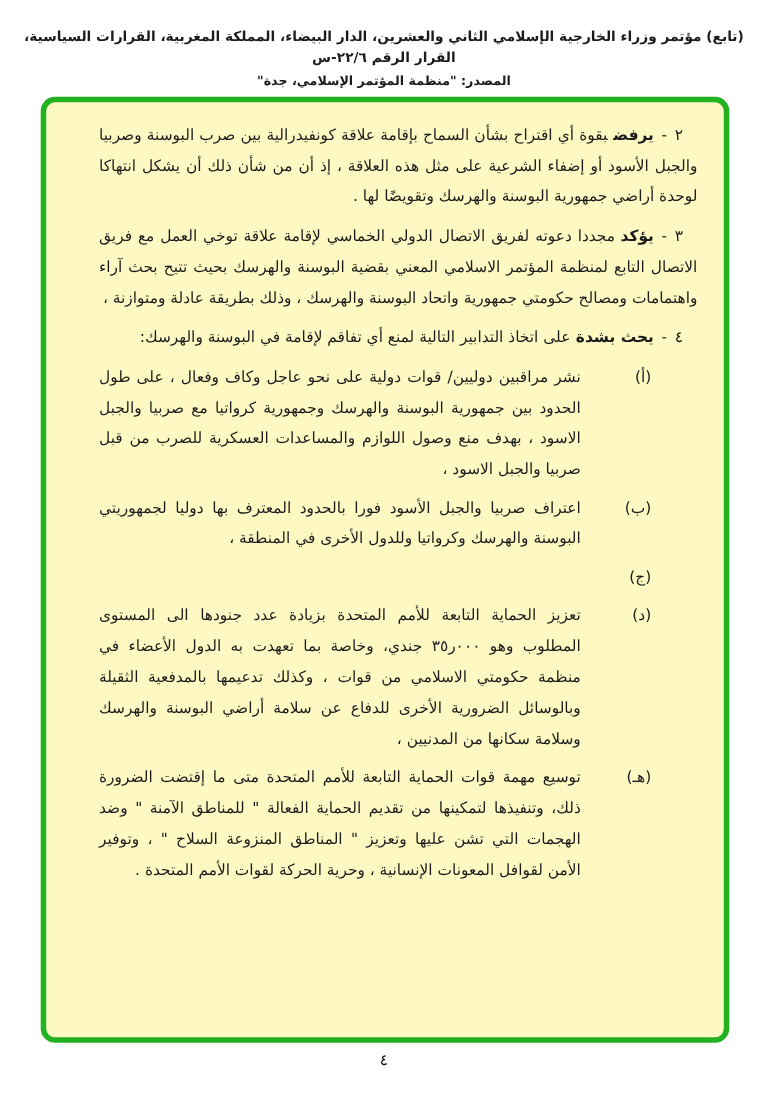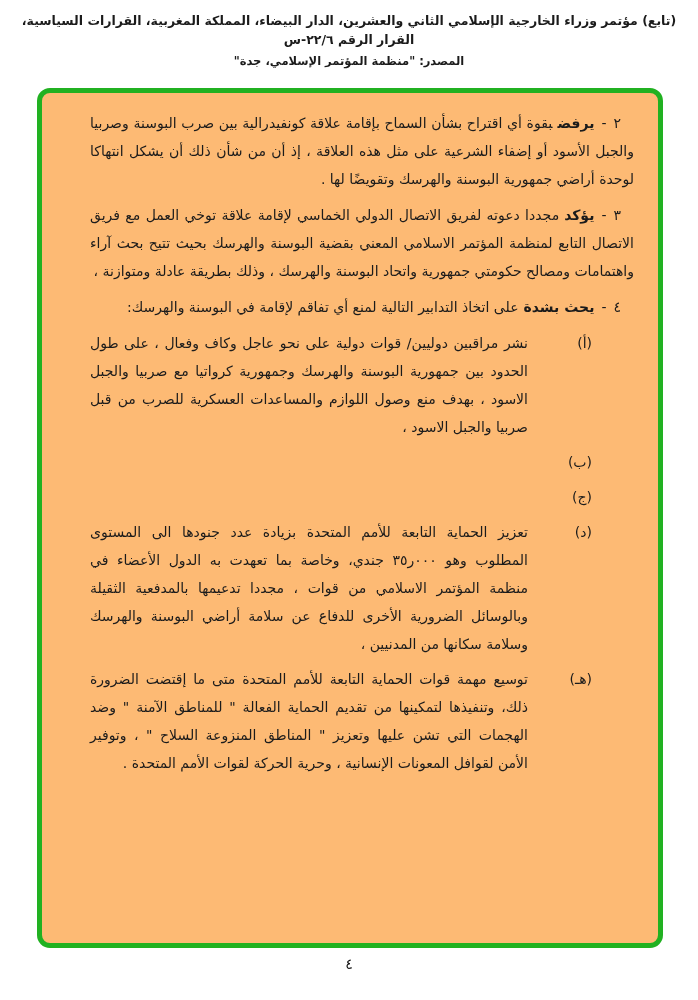--- a/index.html
+++ b/index.html
@@ -5,21 +5,21 @@
   html, body { margin: 0; padding: 0; }
   body {
     width: 698px; height: 1000px;
     background: #ffffff;
     color: #1b1b1b;
     font-family: "DejaVu Sans", sans-serif;
     position: relative;
     overflow: hidden;
   }
   .page-header {
-    padding-top: 12px;
+    padding-top: 24px;
     text-align: center;
     direction: rtl;
   }
   .header-line1 {
     font-size: 12.5px;
     font-weight: bold;
     line-height: 1.5;
     padding: 0 20px;
     letter-spacing: -0.2px;
   }
@@ -30,21 +30,21 @@
   }
   .green-box {
     position: absolute;
     left: 37px; top: 88px;
     width: 626px; height: 860px;
     box-sizing: border-box;
     border: 5px solid #21b121;
     border-radius: 13px;
     padding: 16px 24px 0 48px;
     overflow: hidden;
-    background: #fdba74;
+    background: #fef9c3;
   }
   .item {
     direction: rtl;
     text-align: justify;
     font-size: 14px;
     line-height: 2.0;
     margin: 0 0 8px 0;
     text-indent: 13px;
   }
   .item-number { font-weight: normal; }
@@ -98,29 +98,30 @@
     <span class="item-number">٤</span><span class="item-dash">-</span><span class="item-lead u">يحث بشدة</span><span>على اتخاذ التدابير التالية لمنع أي تفاقم لإقامة في البوسنة والهرسك:</span>
   </p>
 
   <div class="subitem">
     <div class="subitem-label">(أ)</div>
     <div class="subitem-text">نشر مراقبين دوليين/ قوات دولية على نحو عاجل وكاف وفعال ، على طول الحدود بين جمهورية البوسنة والهرسك وجمهورية كرواتيا مع صربيا والجبل الاسود ، بهدف منع وصول اللوازم والمساعدات العسكرية للصرب من قبل صربيا والجبل الاسود ،</div>
   </div>
 
   <div class="subitem">
     <div class="subitem-label">(ب)</div>
+    <div class="subitem-text">اعتراف صربيا والجبل الأسود فورا بالحدود المعترف بها دوليا لجمهوريتي البوسنة والهرسك وكرواتيا وللدول الأخرى في المنطقة ،</div>
   </div>
 
   <div class="subitem">
     <div class="subitem-label">(ج)</div>
   </div>
 
   <div class="subitem">
     <div class="subitem-label">(د)</div>
-    <div class="subitem-text">تعزيز الحماية التابعة للأمم المتحدة بزيادة عدد جنودها الى المستوى المطلوب وهو ٠٠٠ر٣٥ جندي، وخاصة بما تعهدت به الدول الأعضاء في منظمة المؤتمر الاسلامي من قوات ، مجددا تدعيمها بالمدفعية الثقيلة وبالوسائل الضرورية الأخرى للدفاع عن سلامة أراضي البوسنة والهرسك وسلامة سكانها من المدنيين ،</div>
+    <div class="subitem-text">تعزيز الحماية التابعة للأمم المتحدة بزيادة عدد جنودها الى المستوى المطلوب وهو ٠٠٠ر٣٥ جندي، وخاصة بما تعهدت به الدول الأعضاء في منظمة حكومتي الاسلامي من قوات ، وكذلك تدعيمها بالمدفعية الثقيلة وبالوسائل الضرورية الأخرى للدفاع عن سلامة أراضي البوسنة والهرسك وسلامة سكانها من المدنيين ،</div>
   </div>
 
   <div class="subitem">
     <div class="subitem-label">(هـ)</div>
     <div class="subitem-text">توسيع مهمة قوات الحماية التابعة للأمم المتحدة متى ما إقتضت الضرورة ذلك، وتنفيذها لتمكينها من تقديم الحماية الفعالة " للمناطق الآمنة " وضد الهجمات التي تشن عليها وتعزيز " المناطق المنزوعة السلاح " ، وتوفير الأمن لقوافل المعونات الإنسانية ، وحرية الحركة لقوات الأمم المتحدة .</div>
   </div>
 
 </div>
 
 <div class="page-number">٤</div>

